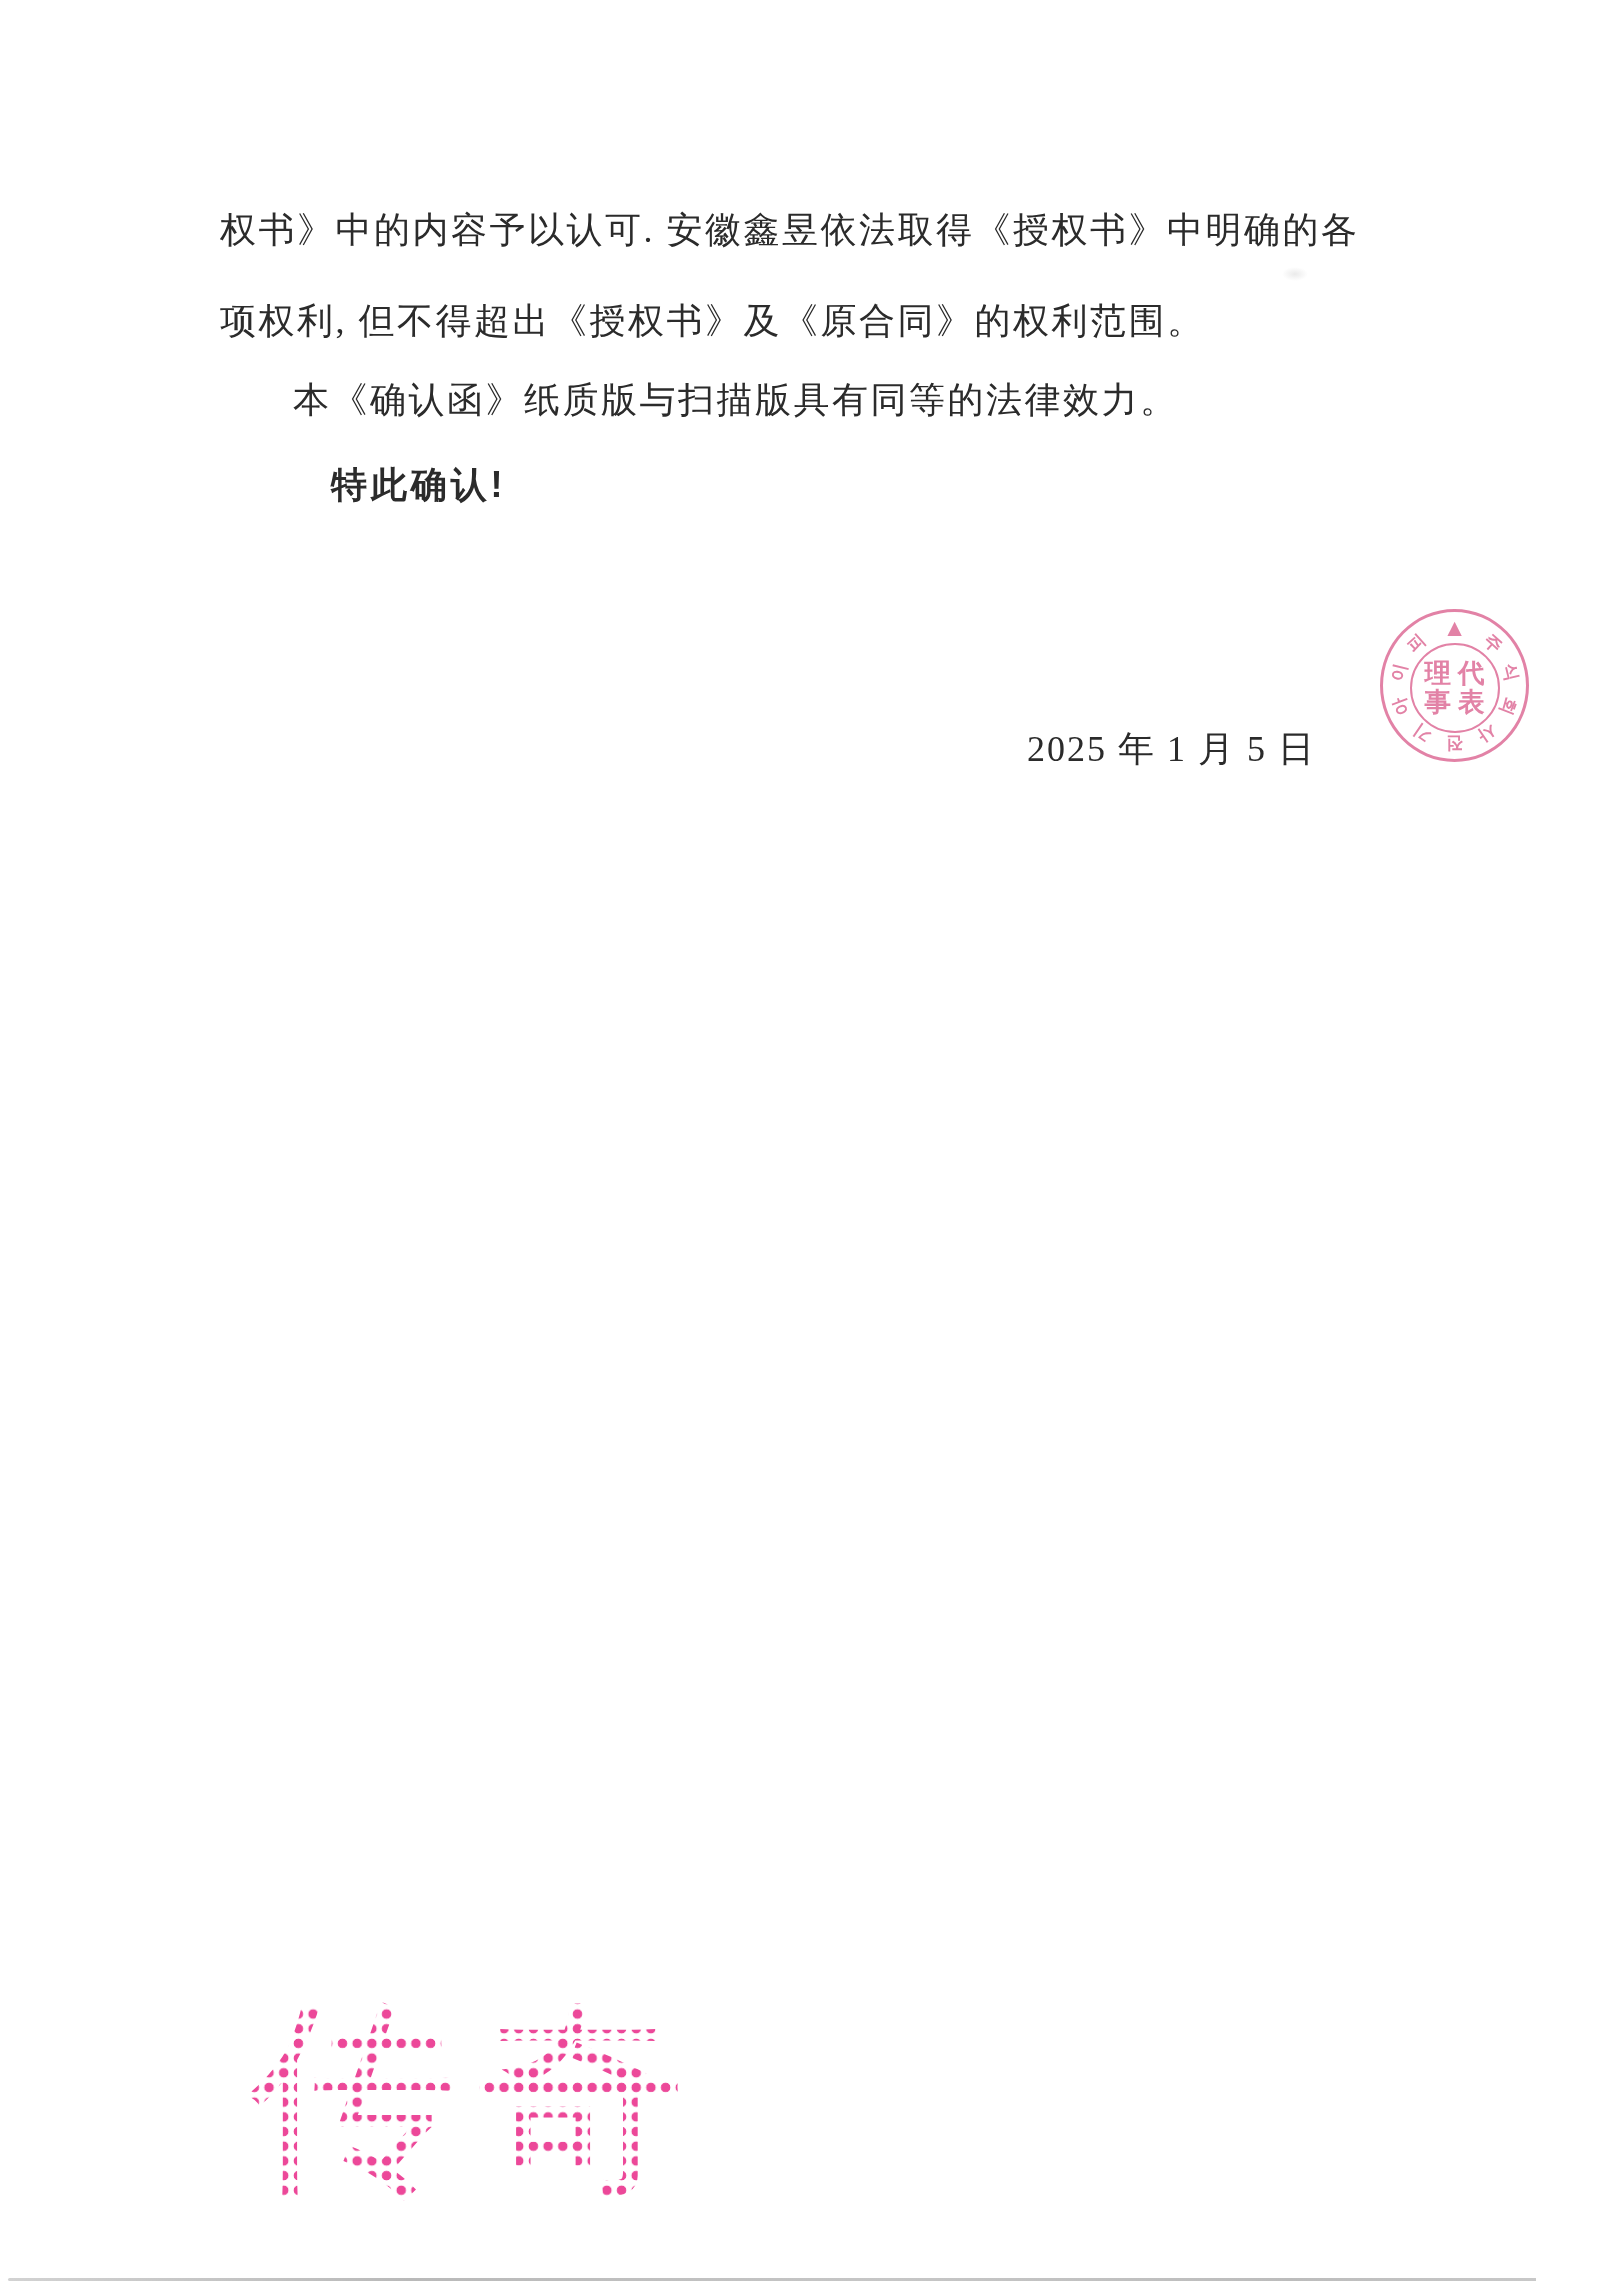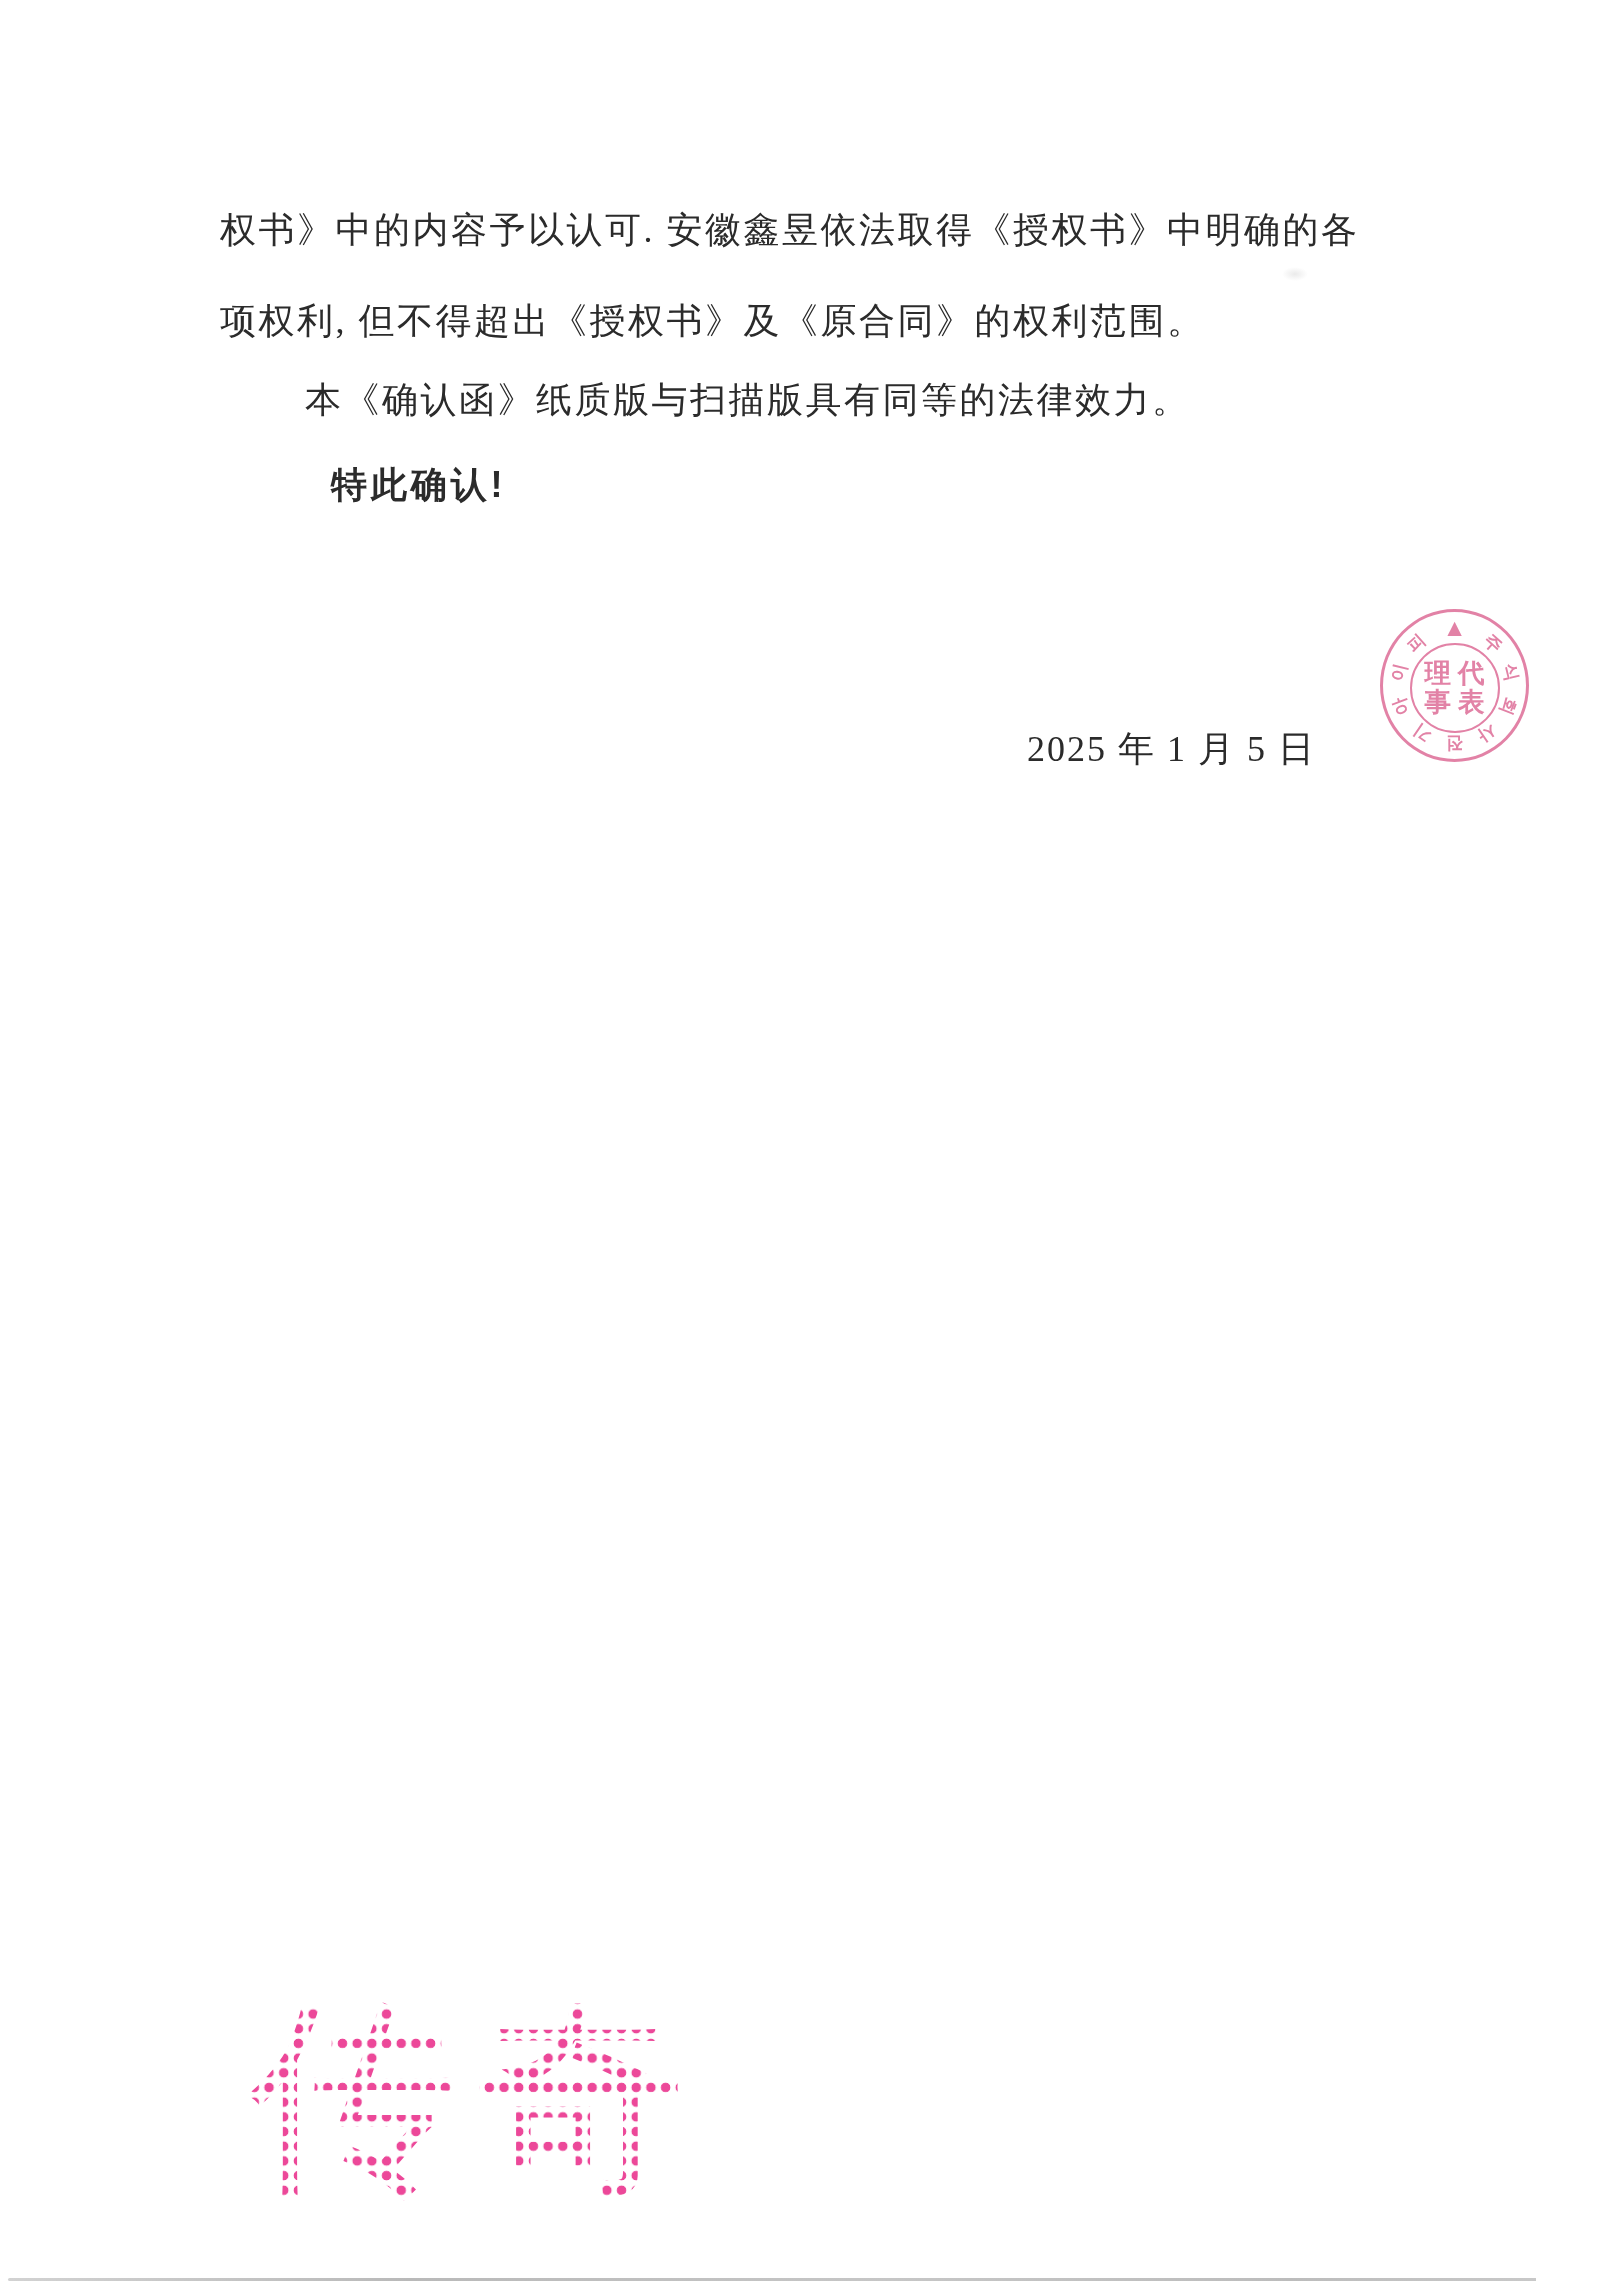--- a/index.html
+++ b/index.html
@@ -15,21 +15,21 @@
   }
   .doc-line {
     position: absolute;
     font-size: 36px;
     line-height: 1.1;
     letter-spacing: 2.5px;
     white-space: pre;
   }
   .line1 { left: 220px; top: 211px; }
   .line2 { left: 220px; top: 294px; margin-top: 8px; }
-  .line3 { left: 305px; top: 381px; text-align: right; }
+  .line3 { left: 293px; top: 381px; text-align: right; }
   .confirm-line {
     left: 325px; top: 465px;
     font-family: "Liberation Sans", "DejaVu Sans", sans-serif;
     font-weight: 700;
     letter-spacing: 3.9px;
     margin-left: 6px;
   }
   .signature-line { left: 851px; top: 633px; letter-spacing: 2px; }
   .date-line { left: 1027px; top: 730px; letter-spacing: 2px; }
 

